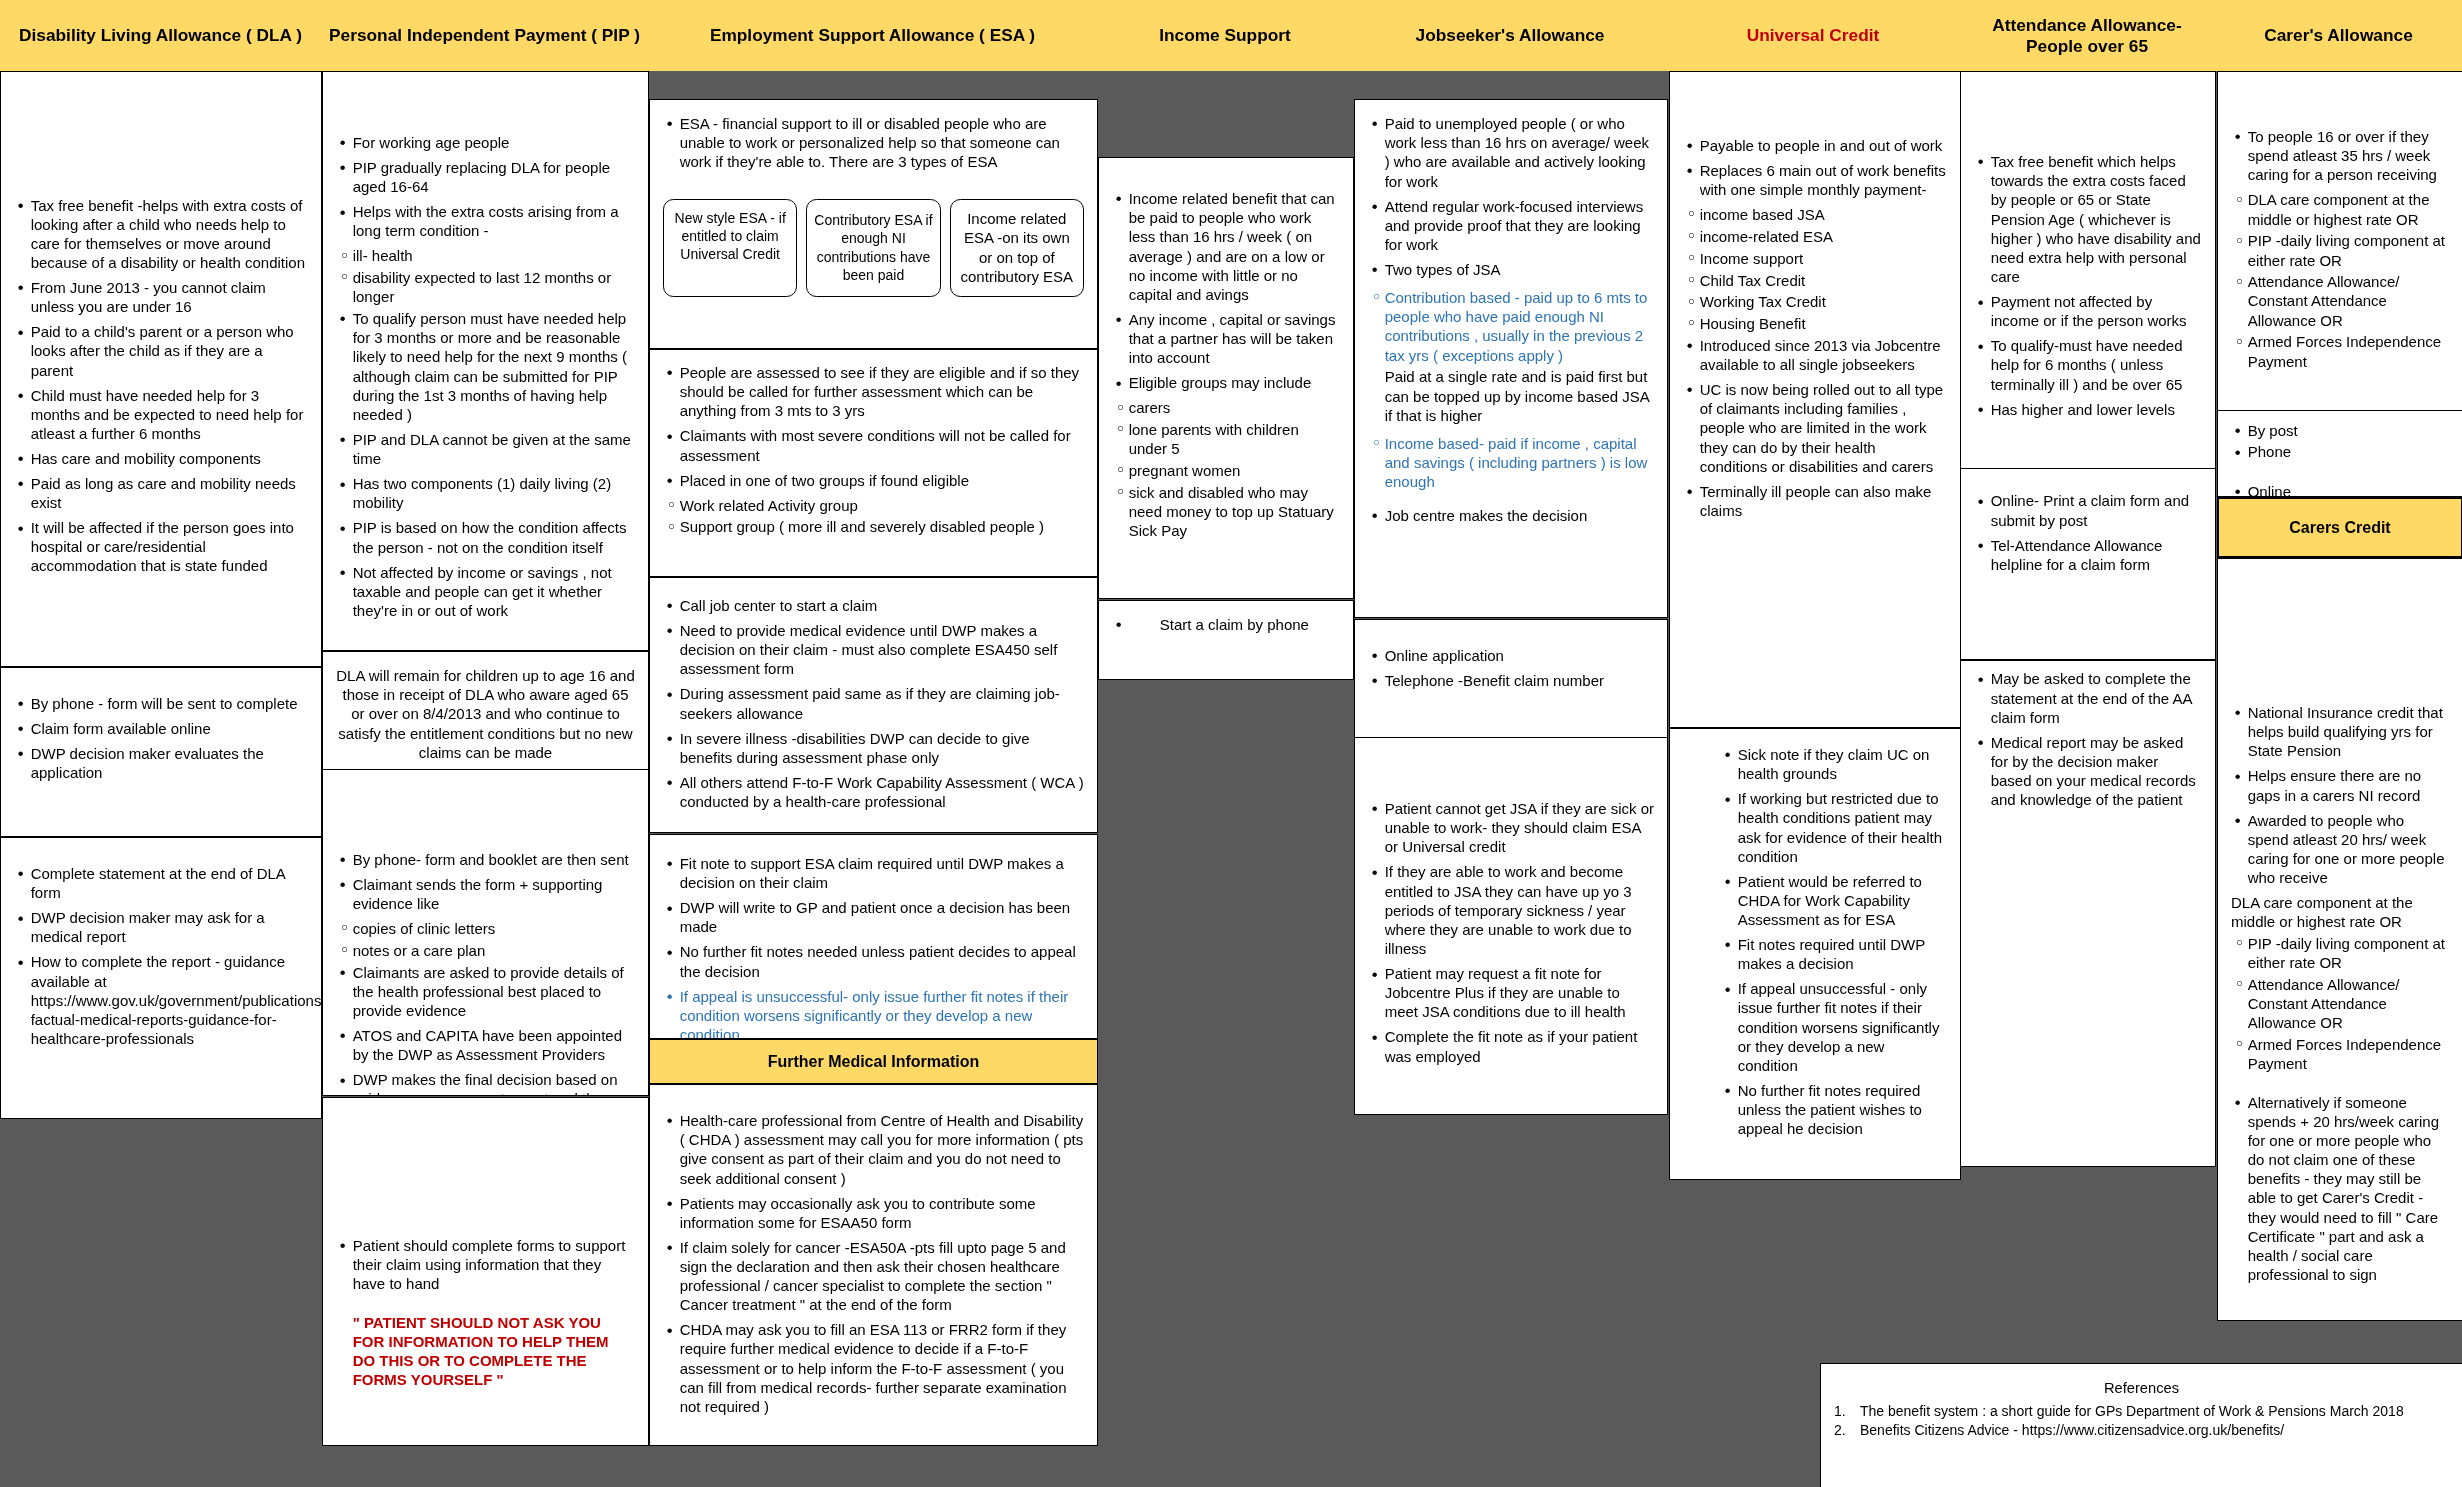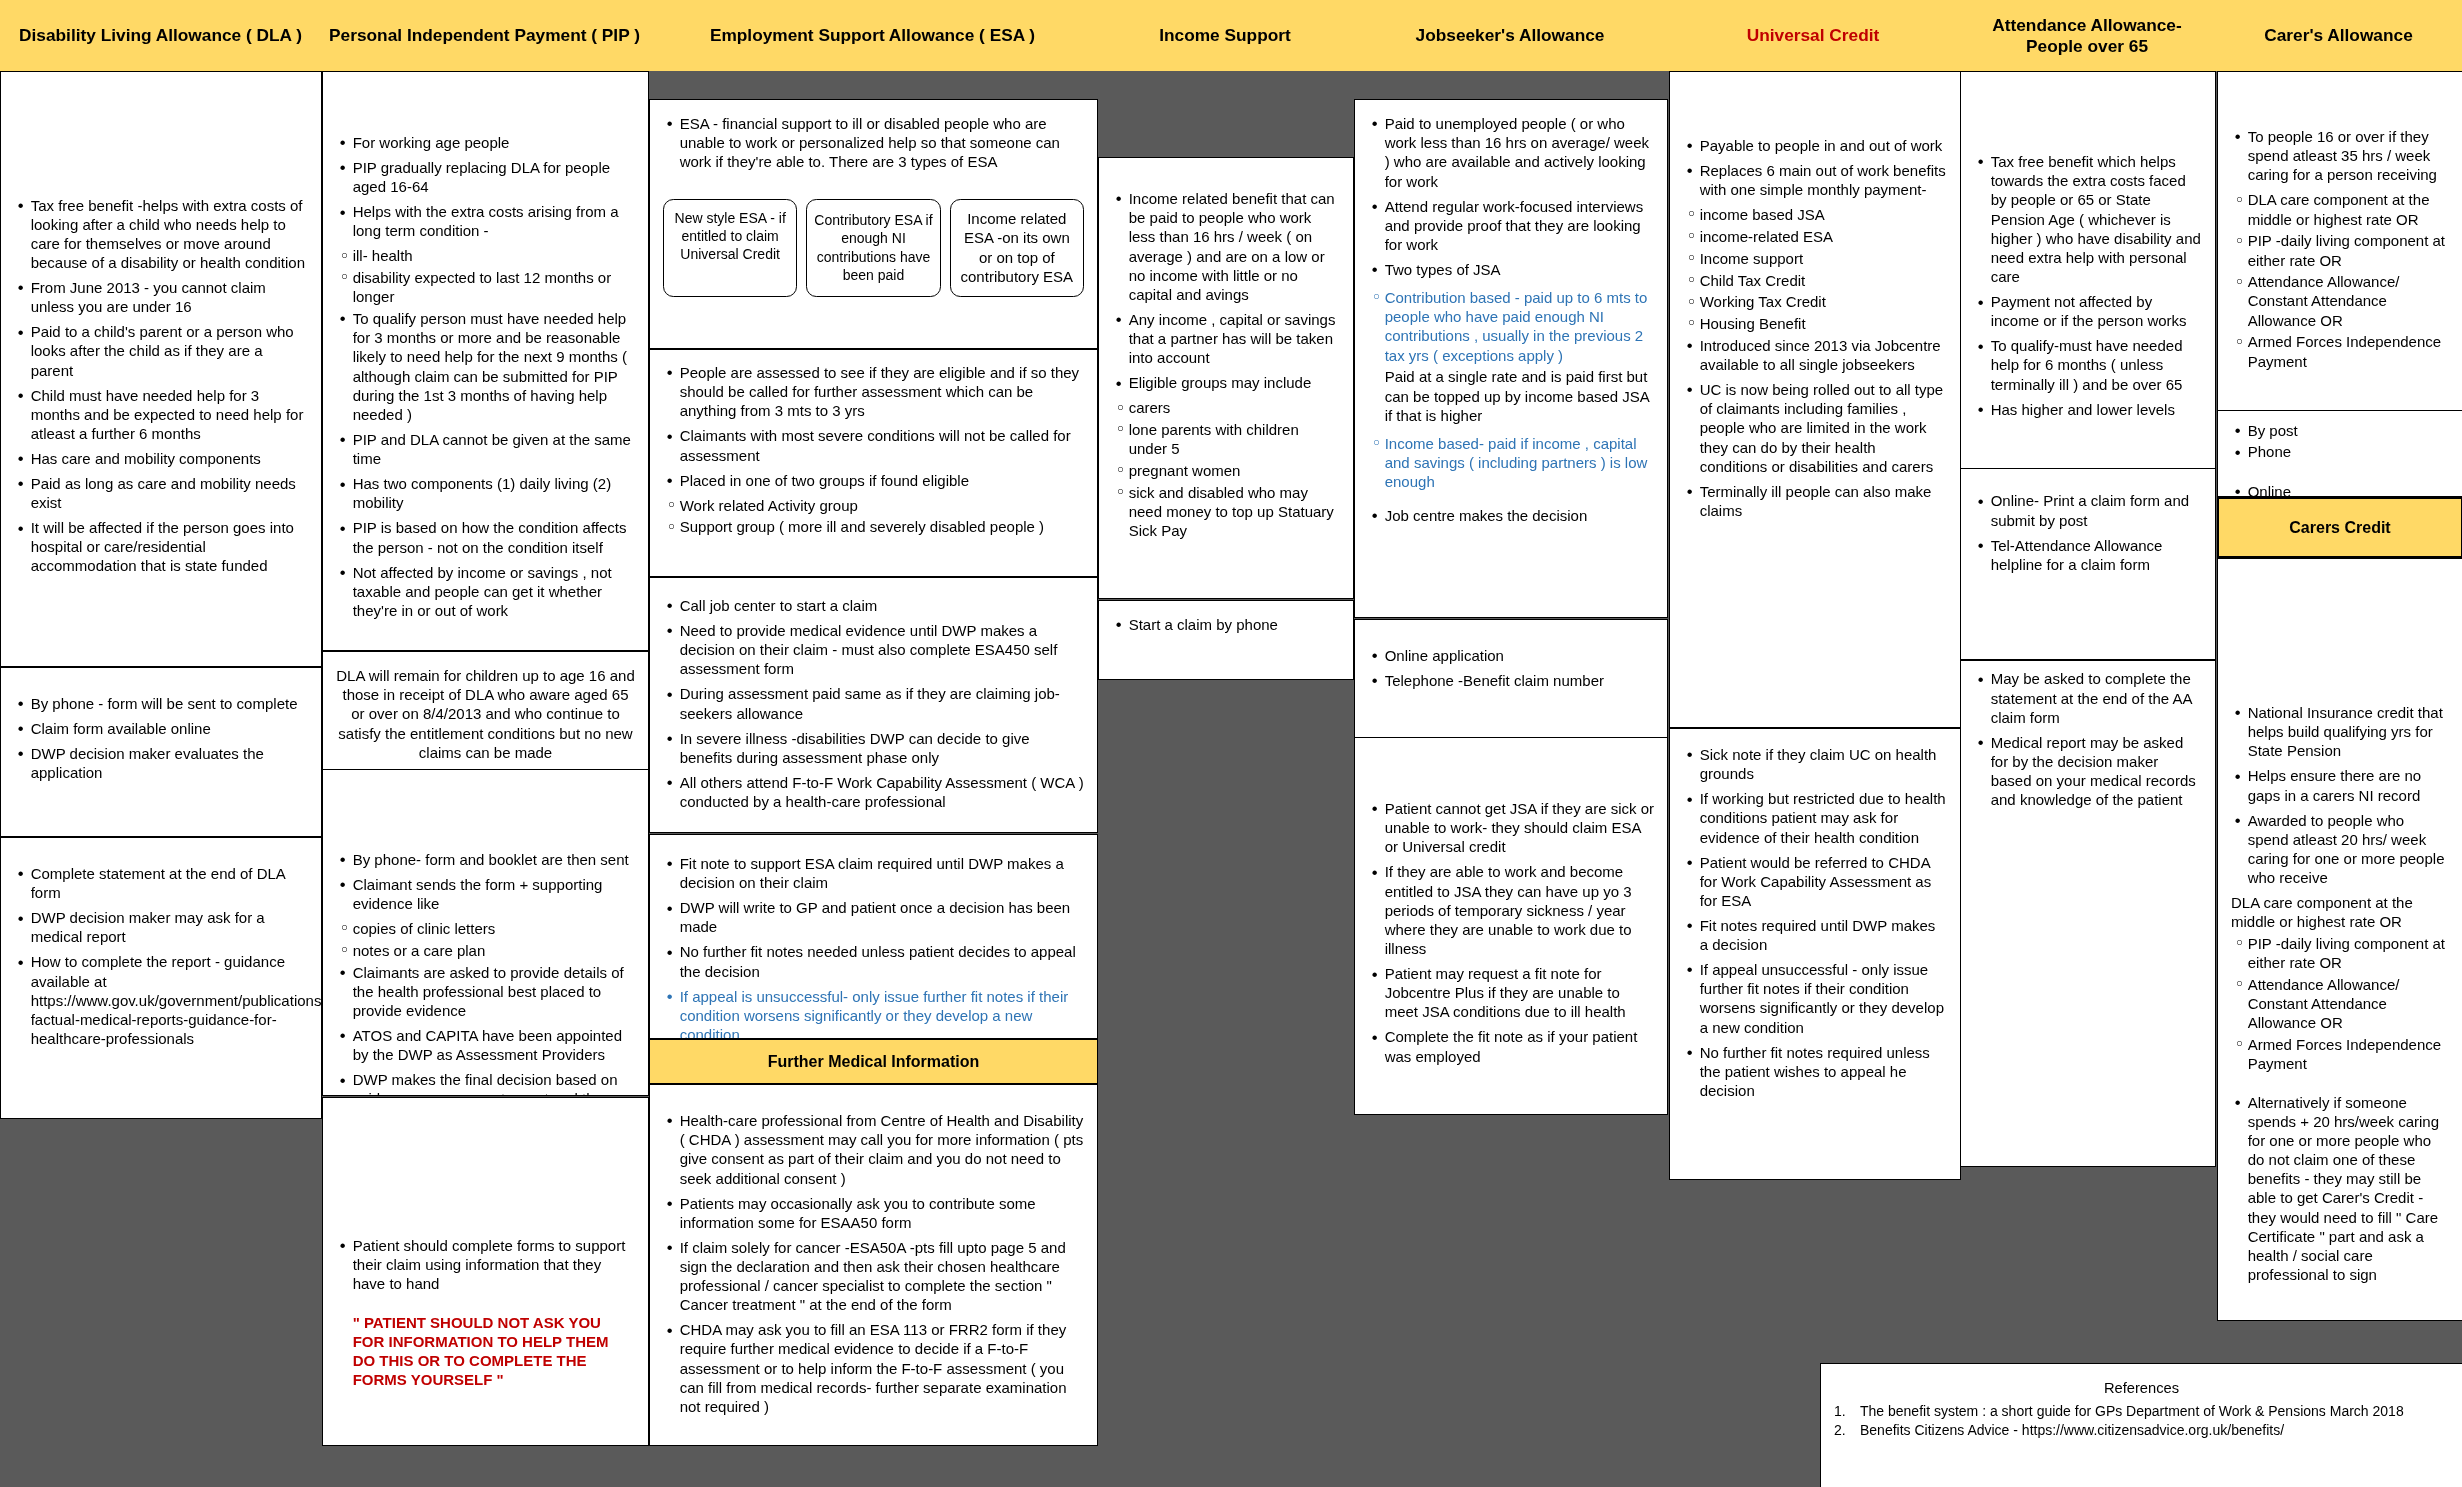--- a/index.html
+++ b/index.html
@@ -212,21 +212,21 @@
         <li>Eligible groups may include</li>
         <li class="sub">carers</li>
         <li class="sub">lone parents with children under 5</li>
         <li class="sub">pregnant women</li>
         <li class="sub">sick and disabled who may need money to top up Statuary Sick Pay</li>
       </ul>
     </div>
   </div>
 
   <div class="box" style="left:1098px;top:600px;width:256px;height:80px;">
-    <div class="pad" style="padding-top:14px;">
+    <div class="pad" style="padding-top:14px;text-align:center;">
       <ul>
         <li>Start a claim by phone</li>
       </ul>
     </div>
   </div>
 
   <div class="box" style="left:1354px;top:99px;width:314px;height:519px;">
     <div class="pad" style="padding-top:14px;">
       <ul>
         <li>Paid to unemployed people ( or who work less than 16 hrs on average/ week ) who are available and actively looking for work</li>
@@ -272,21 +272,21 @@
         <li class="sub">Working Tax Credit</li>
         <li class="sub">Housing Benefit</li>
         <li>Introduced since 2013 via Jobcentre available to all single jobseekers</li>
         <li>UC is now being rolled out to all type of claimants including families , people who are limited in the work they can do by their health conditions or disabilities and carers</li>
         <li>Terminally ill people can also make claims</li>
       </ul>
     </div>
   </div>
 
   <div class="box" style="left:1669px;top:728px;width:292px;height:452px;">
-    <div class="pad" style="padding-top:16px;">
+    <div class="pad" style="padding-top:16px;margin-left:38px;">
       <ul>
         <li>Sick note if they claim UC on health grounds</li>
         <li>If working but restricted due to health conditions patient may ask for evidence of their health condition</li>
         <li>Patient would be referred to  CHDA for Work Capability Assessment as for ESA</li>
         <li>Fit notes required until DWP makes a decision</li>
         <li>If appeal unsuccessful - only issue further fit notes if their condition worsens significantly or they develop a new condition</li>
         <li>No further fit notes required unless the patient wishes to appeal he decision</li>
       </ul>
     </div>
   </div>

